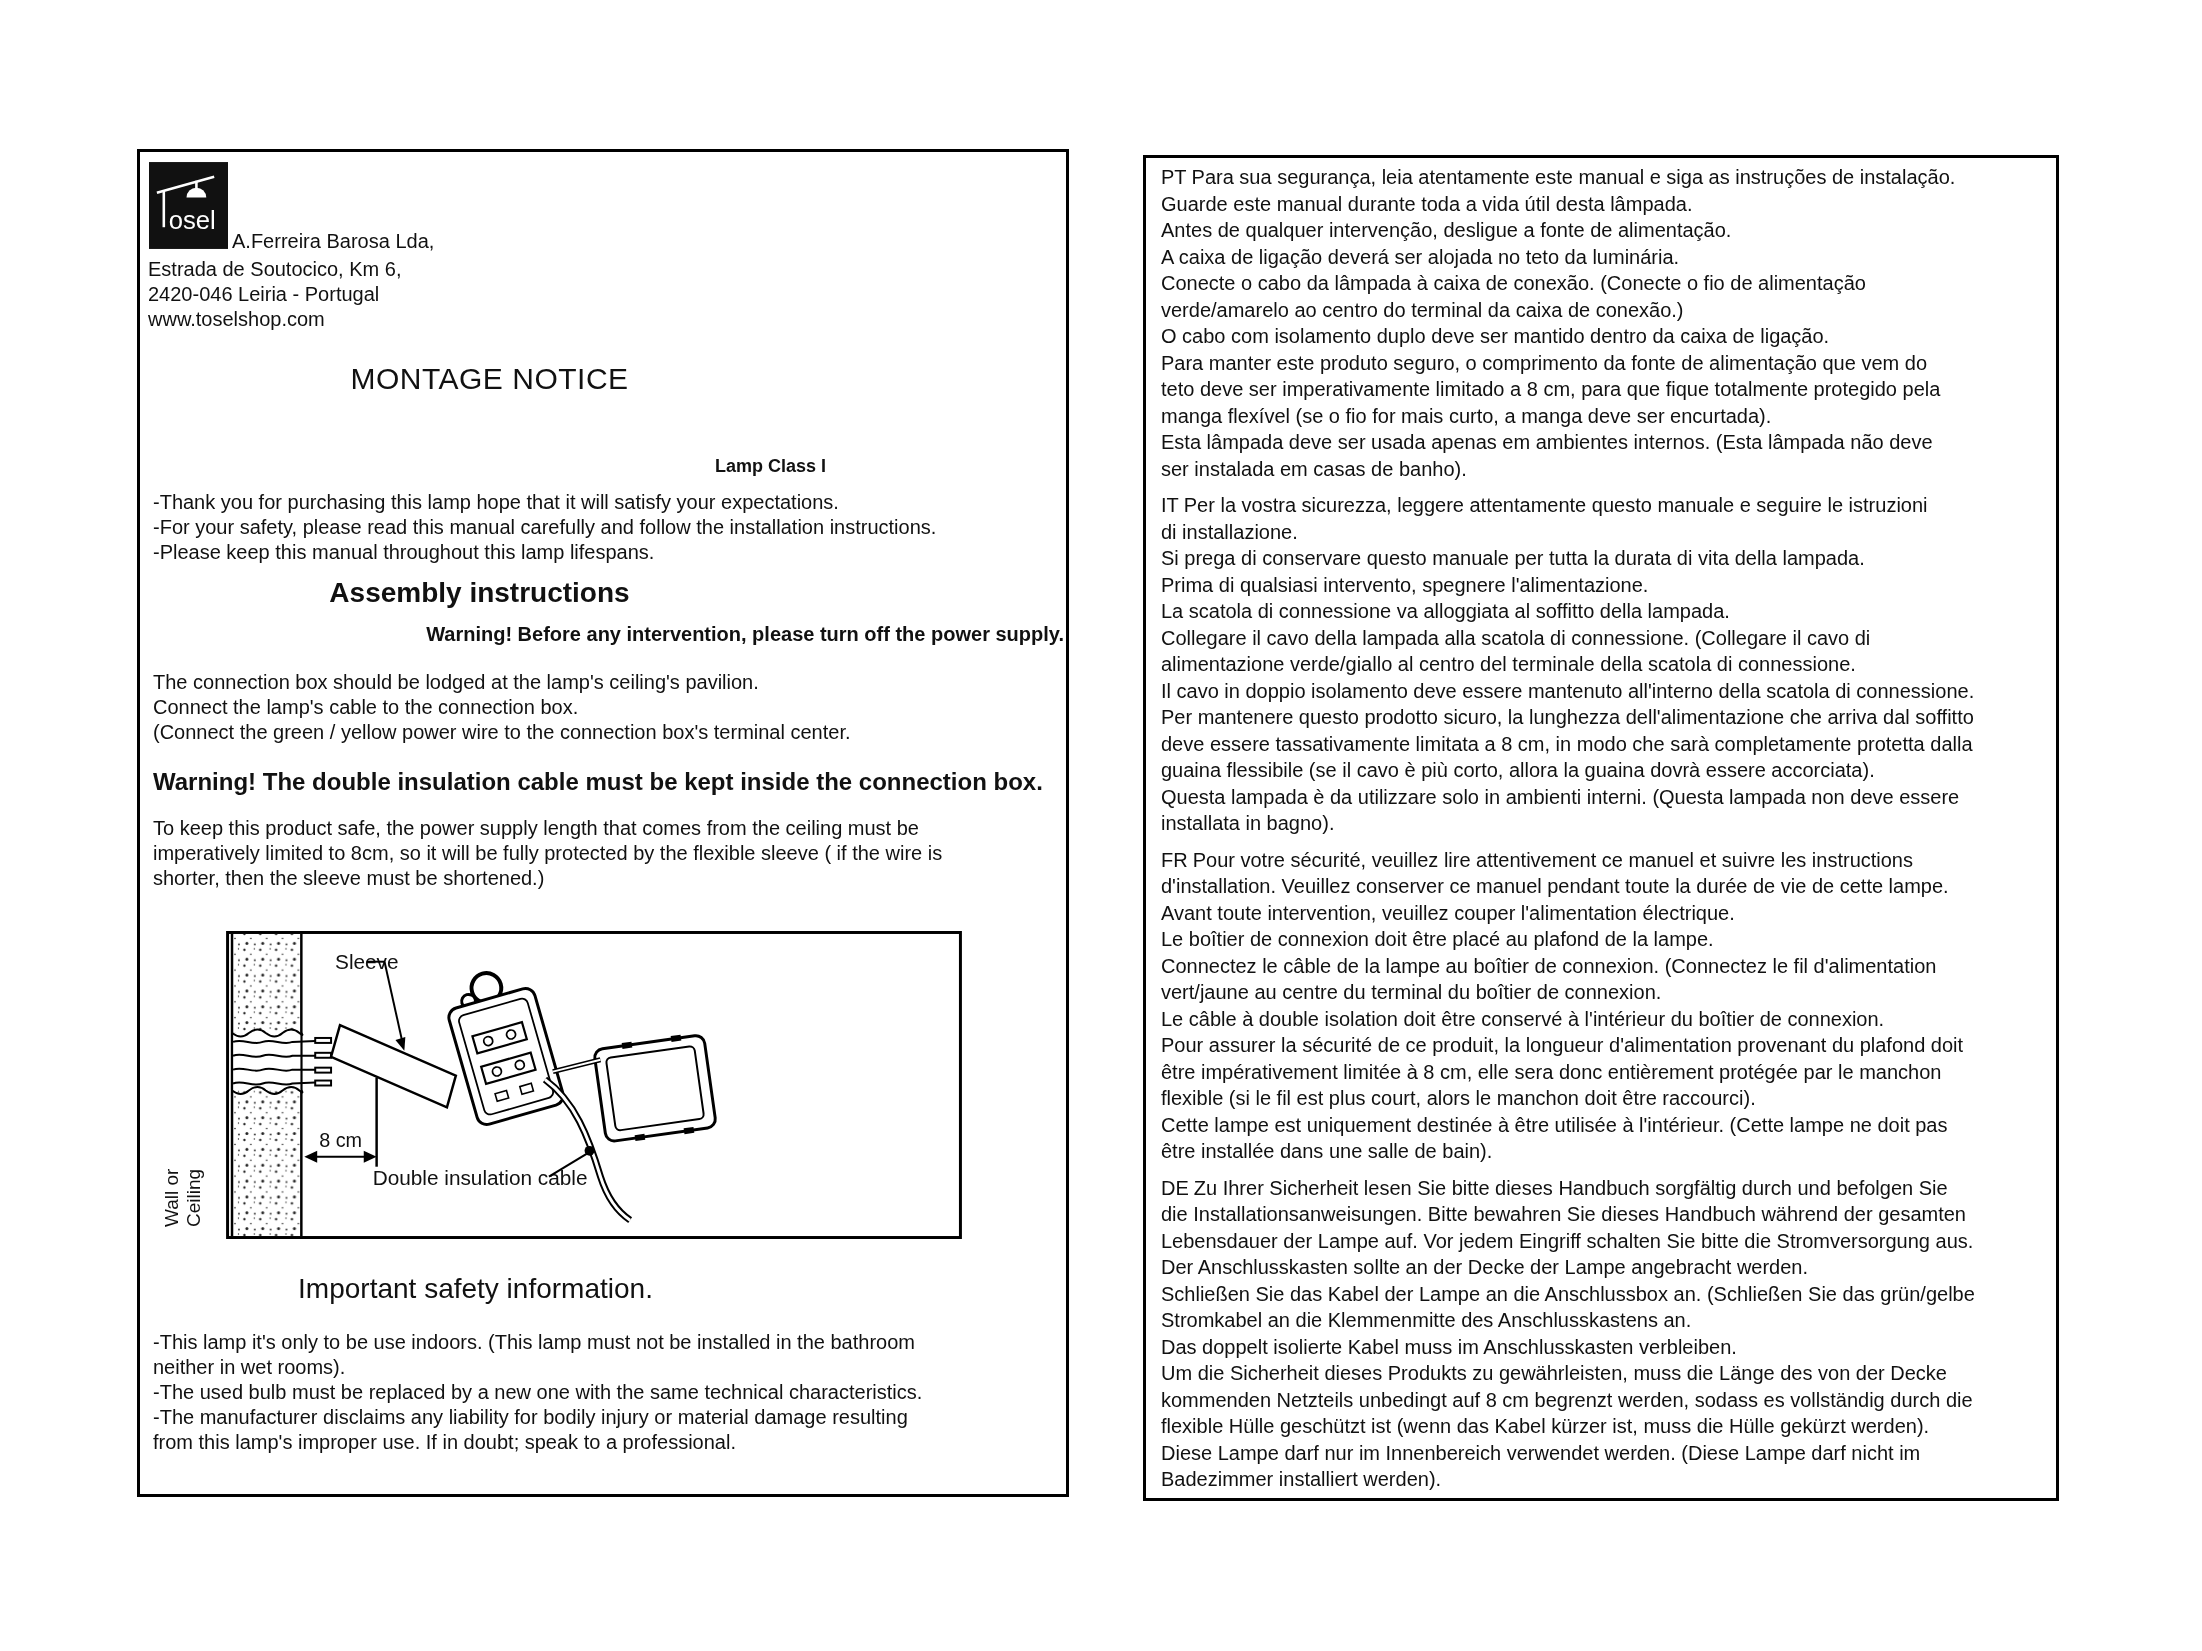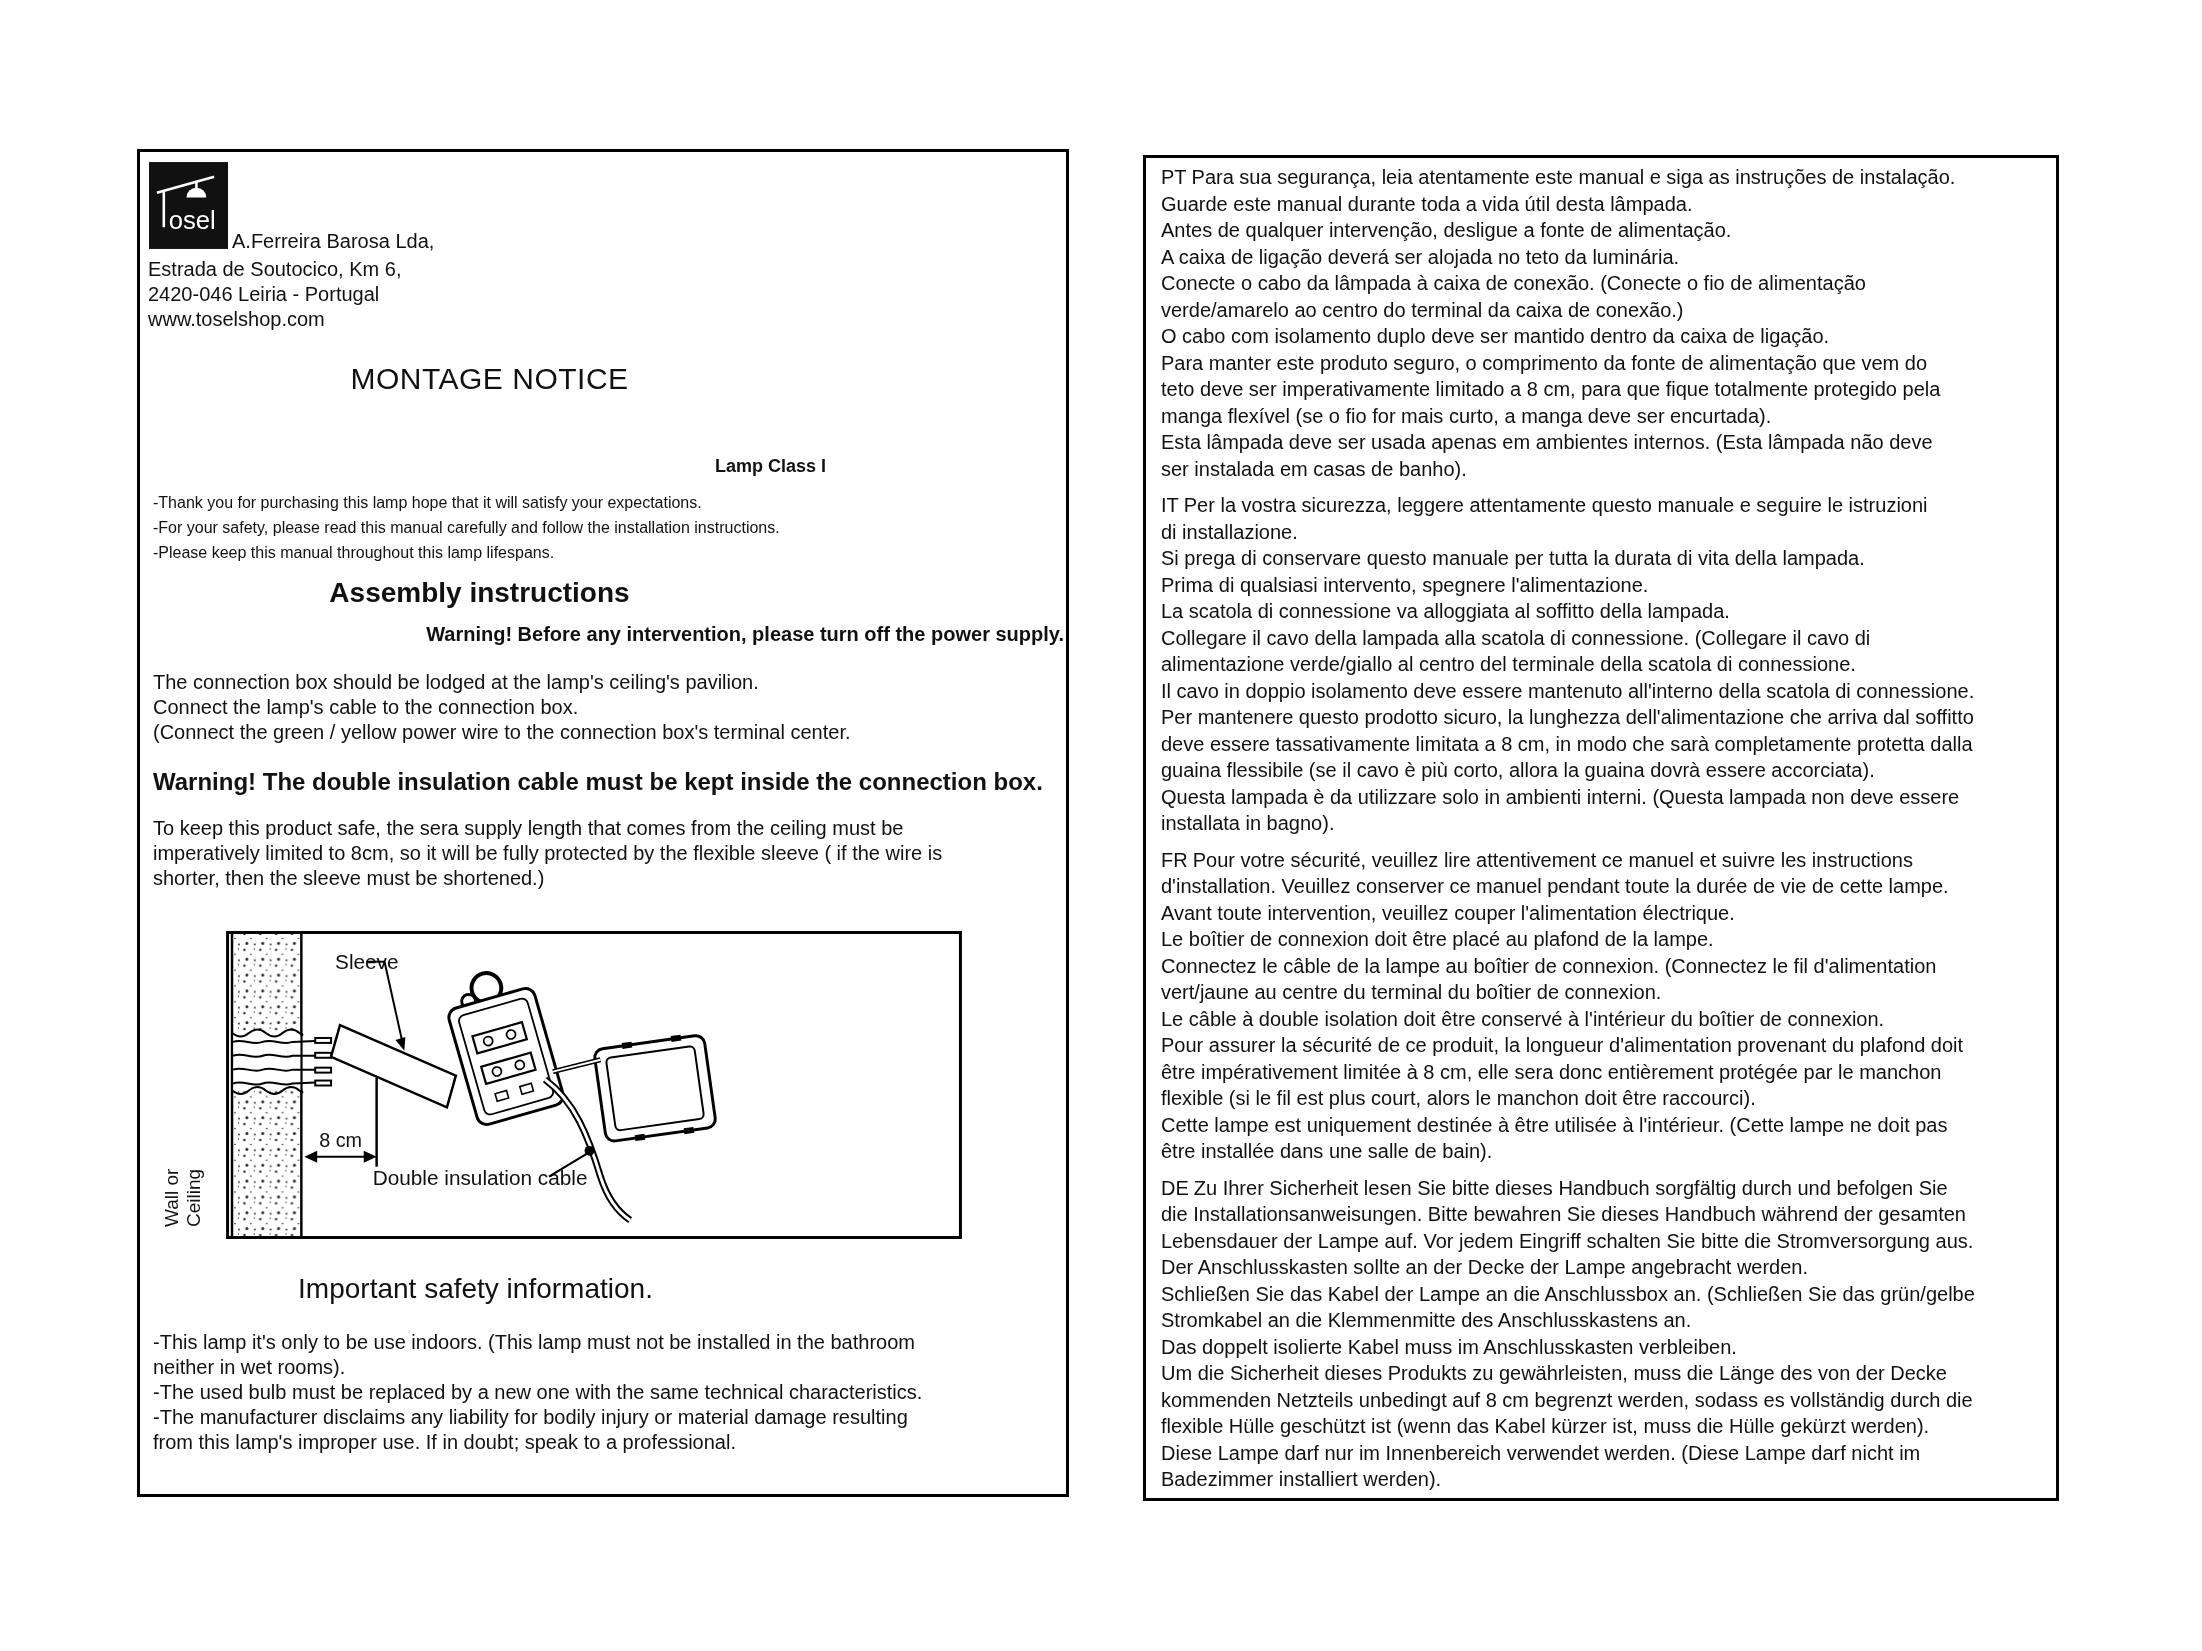--- a/index.html
+++ b/index.html
@@ -9,21 +9,21 @@
   #left-page{left:137px;top:149px;width:932px;height:1348px;}
   #right-page{left:1143px;top:155px;width:916px;height:1346px;}
   .abs{position:absolute;}
   .pre{white-space:pre-wrap;}
   
   #logo{left:149px;top:162px;width:79px;height:87px;}
   #company-line1{left:232px;top:230px;font-size:20px;}
   #company-rest{left:148px;top:257px;font-size:20px;line-height:25px;}
   #doc-title{left:153px;top:362px;width:673px;text-align:center;font-size:30px;letter-spacing:0.5px;}
   #doc-subtitle{left:153px;top:424px;width:673px;text-align:right;font-size:18px;font-weight:bold;margin-top:32px;}
-  #intro{left:153px;top:490px;width:911px;font-size:16px;line-height:25px;}
+  #intro{left:153px;top:490px;width:911px;font-size:20px;line-height:25px;}
   #assembly-heading{left:153px;top:577px;width:653px;text-align:center;font-size:28px;font-weight:bold;}
   #warning1{left:153px;top:623px;width:911px;font-size:20px;font-weight:bold;text-align:right;}
   #para1{left:153px;top:670px;width:911px;font-size:20px;line-height:25px;}
   #warning2{left:153px;top:768px;width:911px;font-size:24px;font-weight:bold;}
   #para2{left:153px;top:816px;width:911px;font-size:20px;line-height:25px;}
   #diagram{left:226px;top:931px;width:736px;height:308px;}
   #wall-label{left:161px;top:1158px;width:69px;height:69px;font-size:19px;line-height:22px;
               transform:rotate(-90deg);transform-origin:center center;text-align:left;}
   #safety-heading{left:139px;top:1273px;width:673px;text-align:center;font-size:28px;}
   #safety{left:153px;top:1330px;width:911px;font-size:20px;line-height:25px;}
@@ -61,21 +61,21 @@
 <div class="abs" id="doc-subtitle">Lamp Class I</div>
 <div class="abs pre" id="intro">-Thank you for purchasing this lamp hope that it will satisfy your expectations.
 -For your safety, please read this manual carefully and follow the installation instructions.
 -Please keep this manual throughout this lamp lifespans.</div>
 <div class="abs" id="assembly-heading">Assembly instructions</div>
 <div class="abs" id="warning1">Warning! Before any intervention, please turn off the power supply.</div>
 <div class="abs pre" id="para1">The connection box should be lodged at the lamp's ceiling's pavilion.
 Connect the lamp's cable to the connection box.
 (Connect the green / yellow power wire to the connection box's terminal center.</div>
 <div class="abs" id="warning2">Warning! The double insulation cable must be kept inside the connection box.</div>
-<div class="abs pre" id="para2">To keep this product safe, the sera supply length that comes from the ceiling must be
+<div class="abs pre" id="para2">To keep this product safe, the power supply length that comes from the ceiling must be
 imperatively limited to 8cm, so it will be fully protected by the flexible sleeve ( if the wire is
 shorter, then the sleeve must be shortened.)</div>
 
 <svg class="abs" id="diagram" viewBox="0 0 743 311">
   <defs>
     <pattern id="speck" width="16" height="16" patternUnits="userSpaceOnUse">
       <circle cx="2.5" cy="3" r="1.2" fill="#222"></circle>
       <circle cx="9" cy="7.5" r="0.8" fill="#222"></circle>
       <circle cx="5" cy="12.5" r="1.5" fill="#222"></circle>
       <circle cx="13" cy="13.5" r="0.9" fill="#222"></circle>

